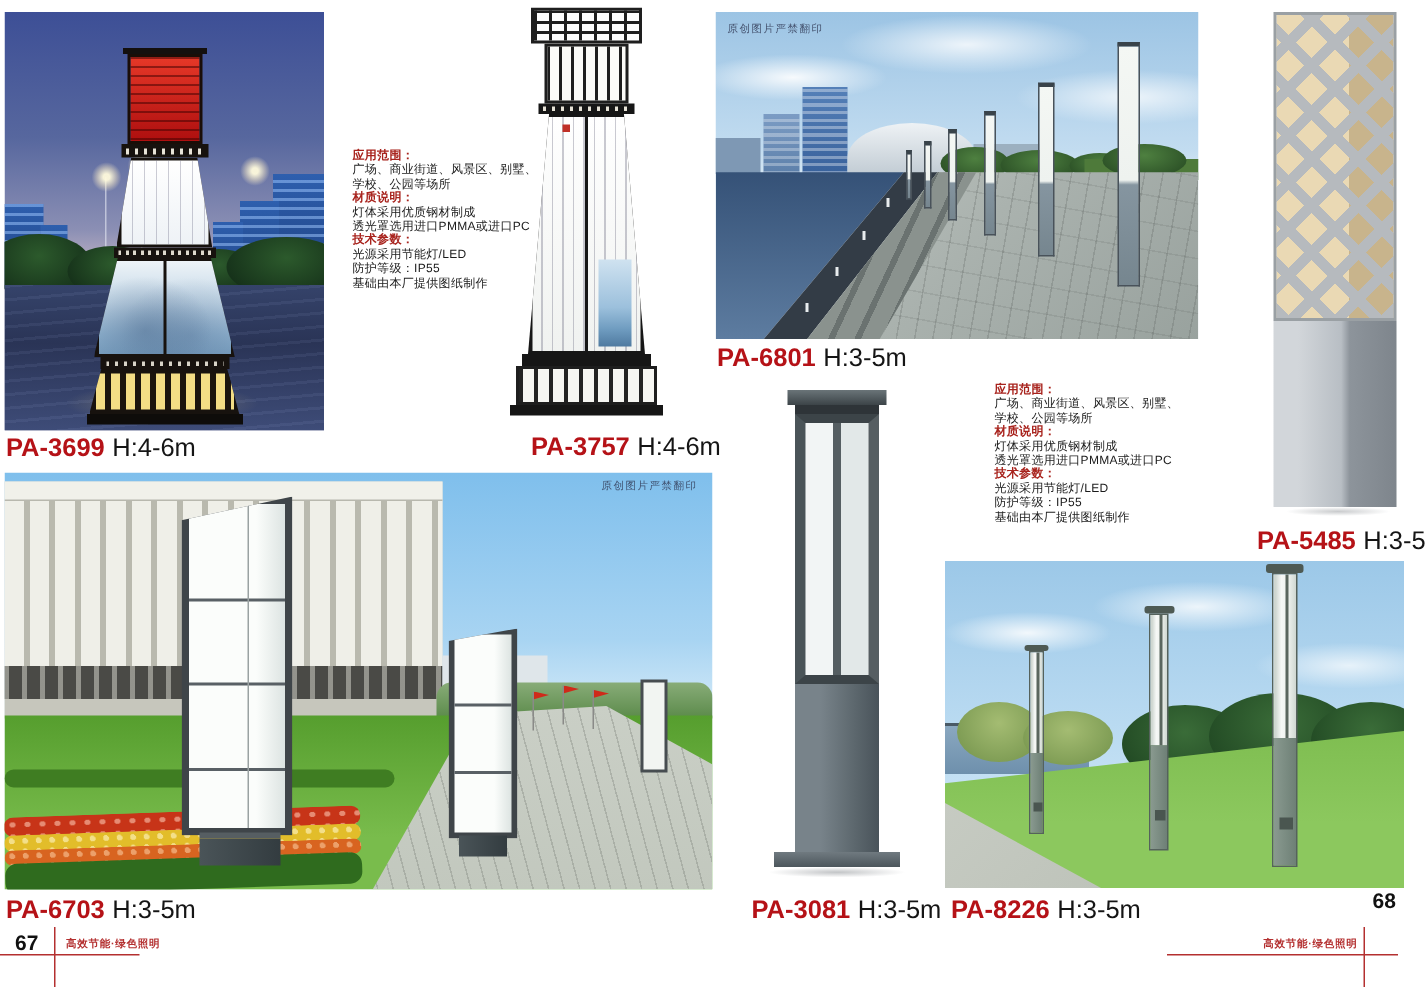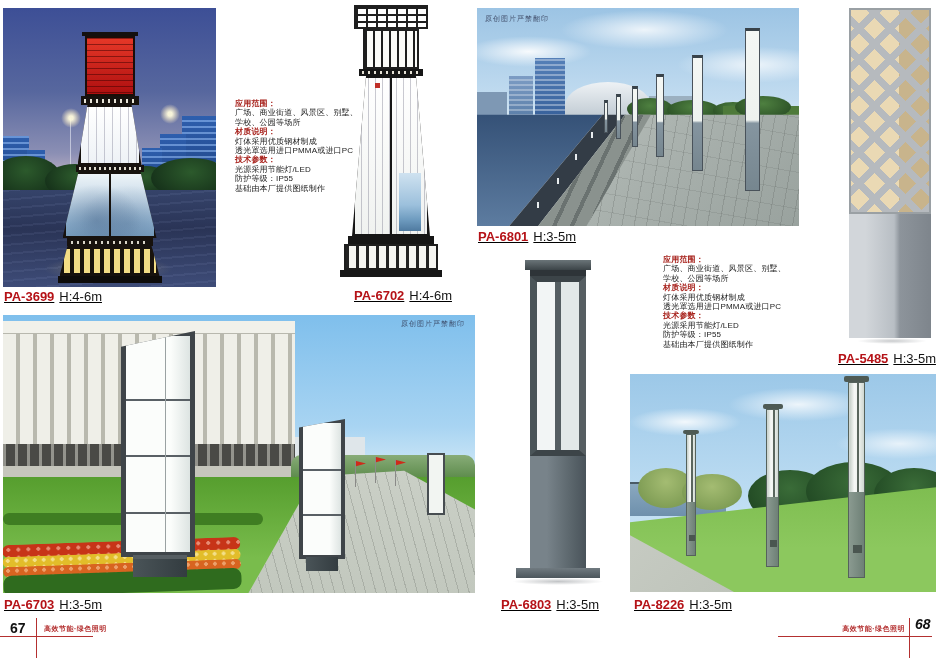--- a/index.html
+++ b/index.html
@@ -1,20 +1,20 @@
 <!DOCTYPE html>
 <html><head>
 <meta charset="utf-8">
 <style>
   html,body{margin:0;padding:0;background:#ffffff;}
   .page{position:relative;width:950px;height:664px;background:#fff;overflow:hidden;
         font-family:"Liberation Sans","DejaVu Sans",sans-serif;}
   .ph{position:absolute;overflow:hidden;}
   
-  .label{position:absolute;font-size:13px;white-space:nowrap;text-decoration:underline;}
+  .label{position:absolute;font-size:17px;white-space:nowrap;}
   .label .code{color:#b51217;font-weight:bold;}
   .label .hh{color:#151515;font-weight:normal;margin-left:5px;}
   
   .specs{position:absolute;width:170px;font-size:8px;line-height:9.4px;color:#1b1b1b;letter-spacing:.2px;}
   .specs .hdr{color:#a8231d;font-weight:bold;}
   
   .wm{position:absolute;font-size:7px;color:#333c58;opacity:.85;letter-spacing:1px;z-index:5;}
   
   .pgnum{position:absolute;font-size:14px;font-weight:bold;color:#111;}
   .slogan{position:absolute;font-size:7px;font-weight:bold;color:#b43030;letter-spacing:.5px;}
@@ -313,21 +313,21 @@
         <div class="in"></div>
       </div>
     <div class="seal"></div>
     <div class="pic"></div>
     <div class="r2piece bmull"></div>
     <div class="r2piece skirt"></div>
     <div class="r2piece baseSlats"></div>
     <div class="r2piece basePlinth"></div>
   </div>
   <div class="label" style="left:354px;top:288px;">
-    <span class="code">PA-6702</span><span class="hh">H:4-6m</span>
+    <span class="code">PA-3757</span><span class="hh">H:4-6m</span>
   </div>
 
   <div class="ph" id="p6801">
     <div class="sky"></div>
     <div class="bt3"></div>
     <div class="bt2"></div>
     <div class="bt1"></div>
     <div class="arc"></div>
     <div class="bt4"></div>
     <div class="tgr" style="left:150px;top:90px;width:46px;height:22px;"></div>
@@ -424,21 +424,21 @@
 
   <div class="ph" id="r6803">
     <div class="r3piece shadow"></div>
     <div class="r3piece cap"></div>
     <div class="r3piece neck"></div>
     <div class="r3piece light"></div>
     <div class="r3piece lower"></div>
     <div class="r3piece plate"></div>
   </div>
   <div class="label" style="left:501px;top:597px;">
-    <span class="code">PA-6803</span><span class="hh">H:3-5m</span>
+    <span class="code">PA-3081</span><span class="hh">H:3-5m</span>
   </div>
 
   <div class="ph" id="p6804">
     <div class="sky"></div>
     <div class="water"></div>
     <div class="willow" style="left:8px;top:94px;width:56px;height:40px;"></div>
     <div class="willow" style="left:52px;top:100px;width:60px;height:36px;"></div>
     <div class="tree" style="left:118px;top:96px;width:84px;height:52px;"></div>
     <div class="tree" style="left:176px;top:88px;width:96px;height:58px;"></div>
     <div class="tree" style="left:244px;top:94px;width:80px;height:52px;"></div>
@@ -477,15 +477,15 @@
   </div>
 
   <div class="pgnum" style="left:10px;top:620px;">67</div>
   <div class="redline" style="left:0;top:636px;width:93px;height:1px;"></div>
   <div class="redline" style="left:36px;top:618px;width:1px;height:40px;"></div>
   <div class="slogan" style="left:44px;top:624px;">高效节能·绿色照明</div>
 
   <div class="slogan" style="right:45px;top:624px;">高效节能·绿色照明</div>
   <div class="redline" style="left:778px;top:636px;width:154px;height:1px;"></div>
   <div class="redline" style="left:909px;top:618px;width:1px;height:40px;"></div>
-  <div class="pgnum" style="left:915px;top:616px;font-style:italic;">68</div>
+  <div class="pgnum" style="left:915px;top:592px;">68</div>
 
 </div>
 
 </body></html>

